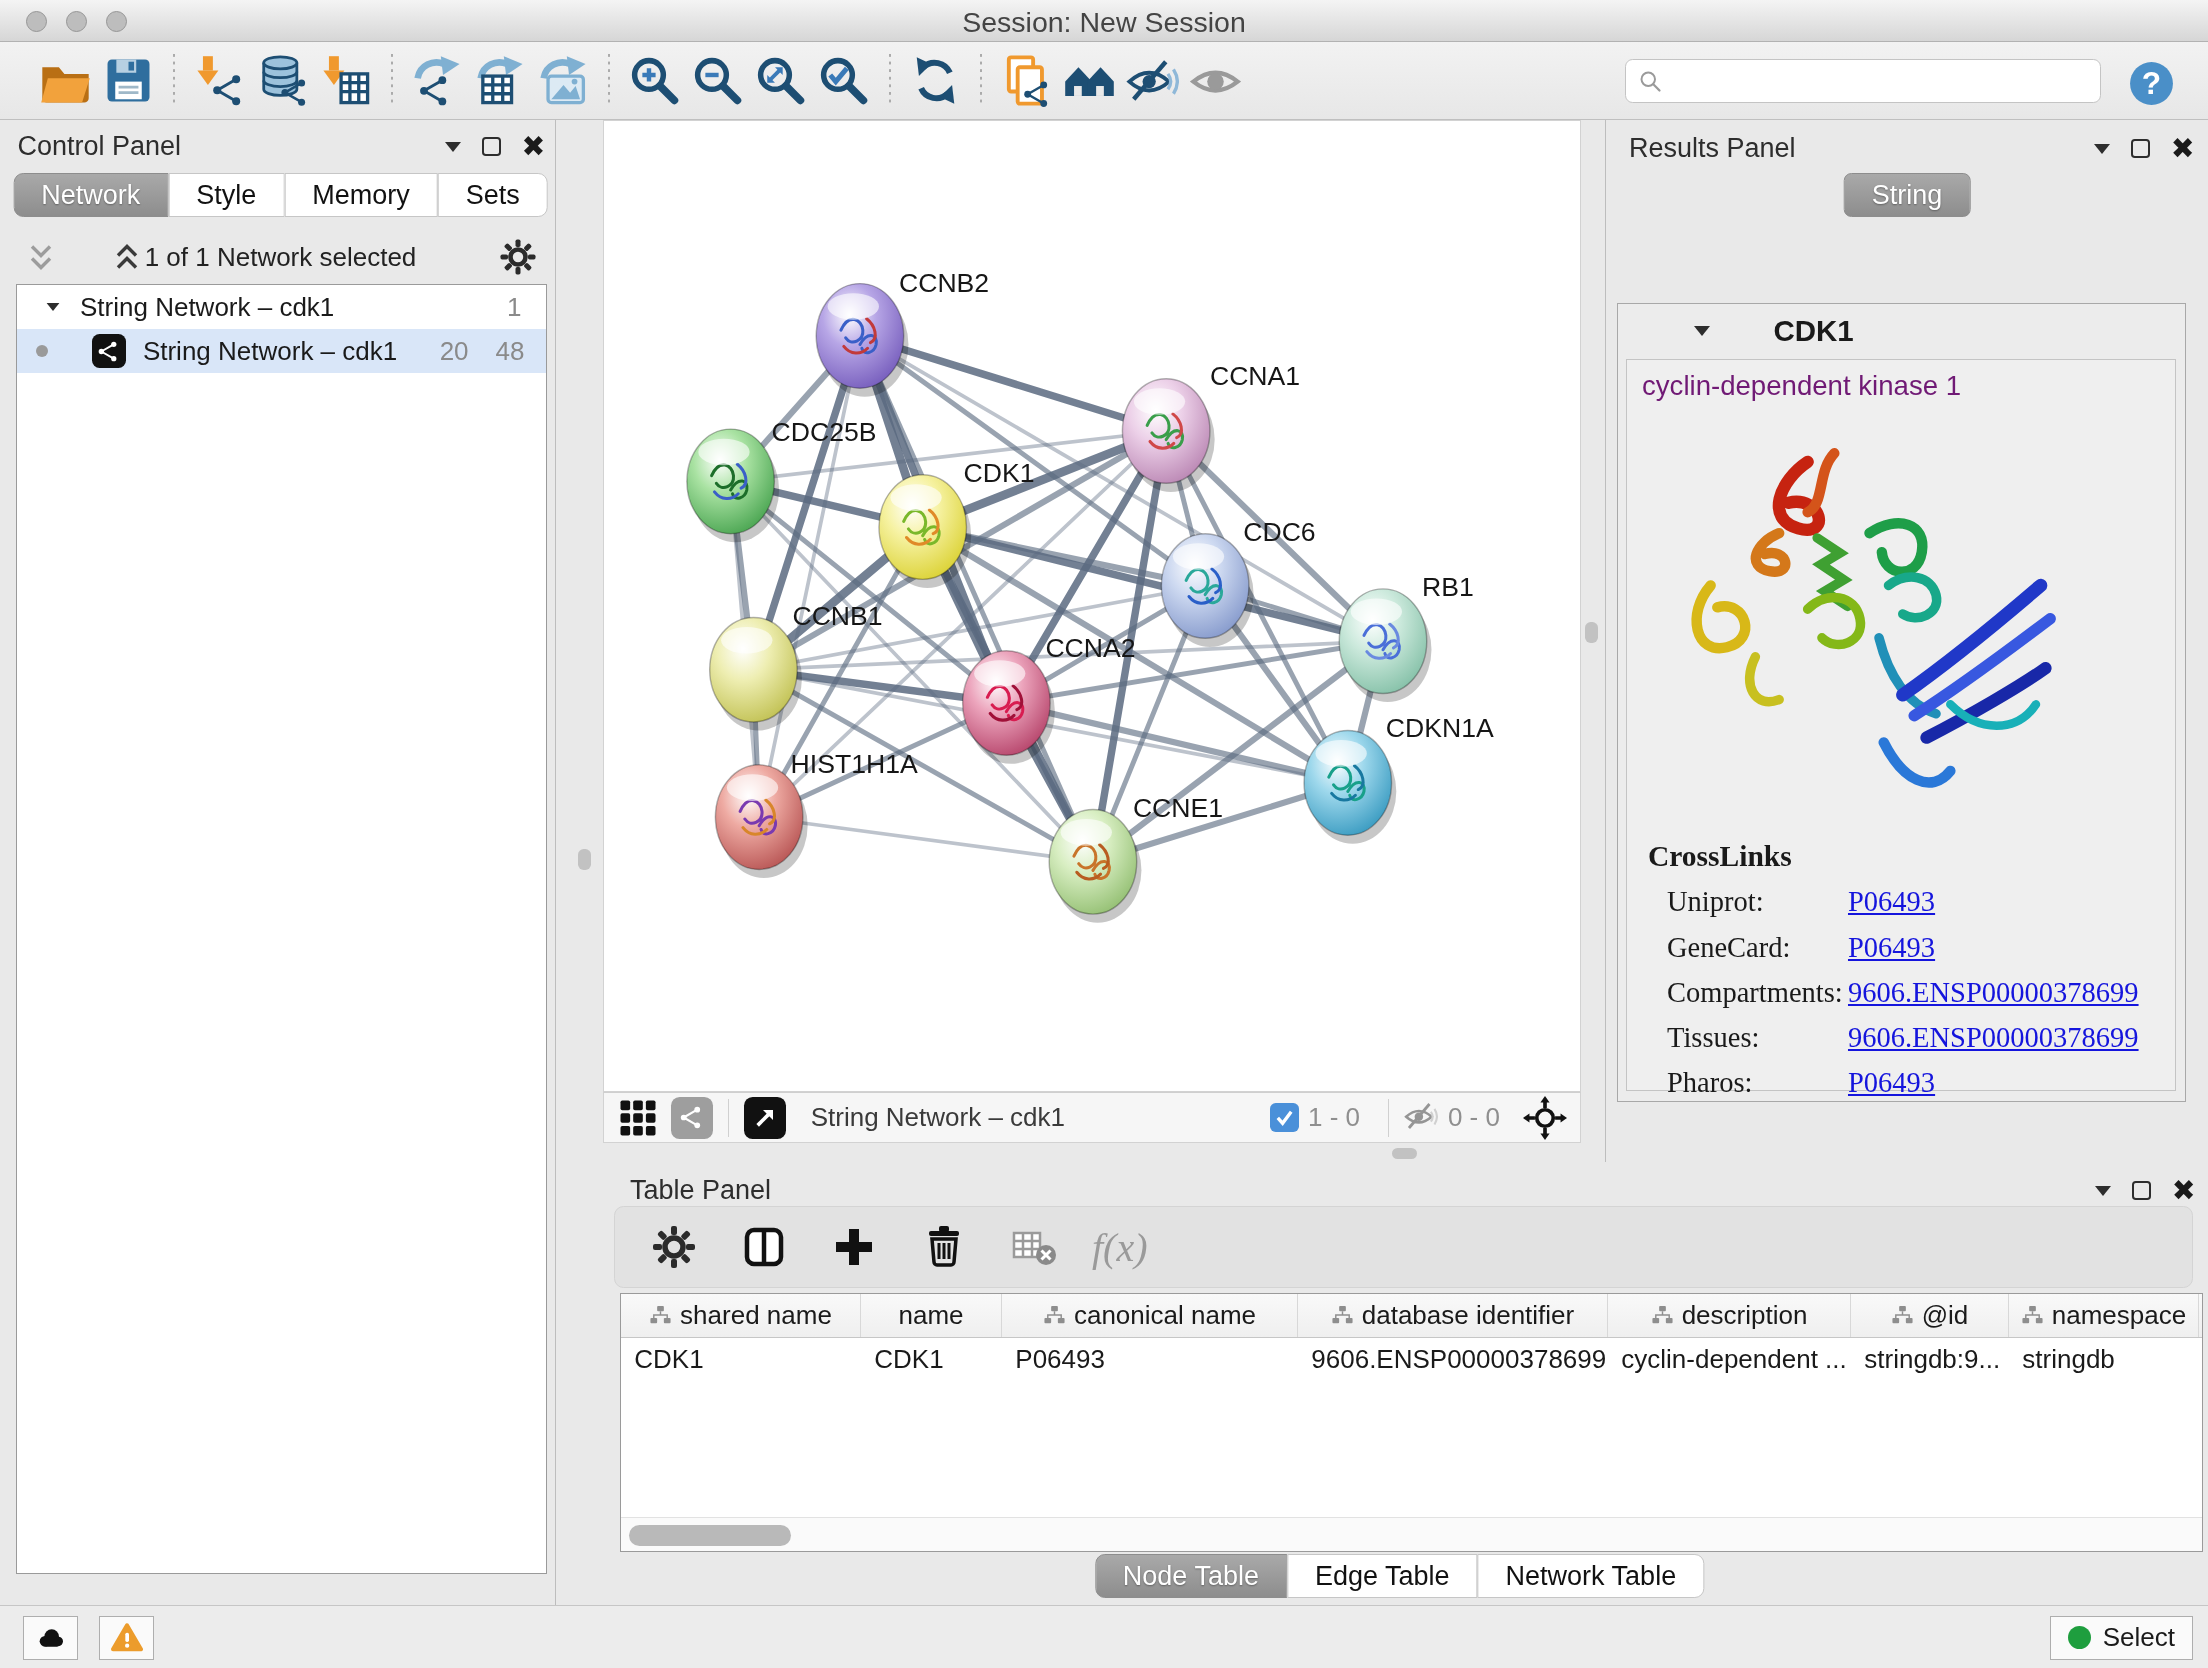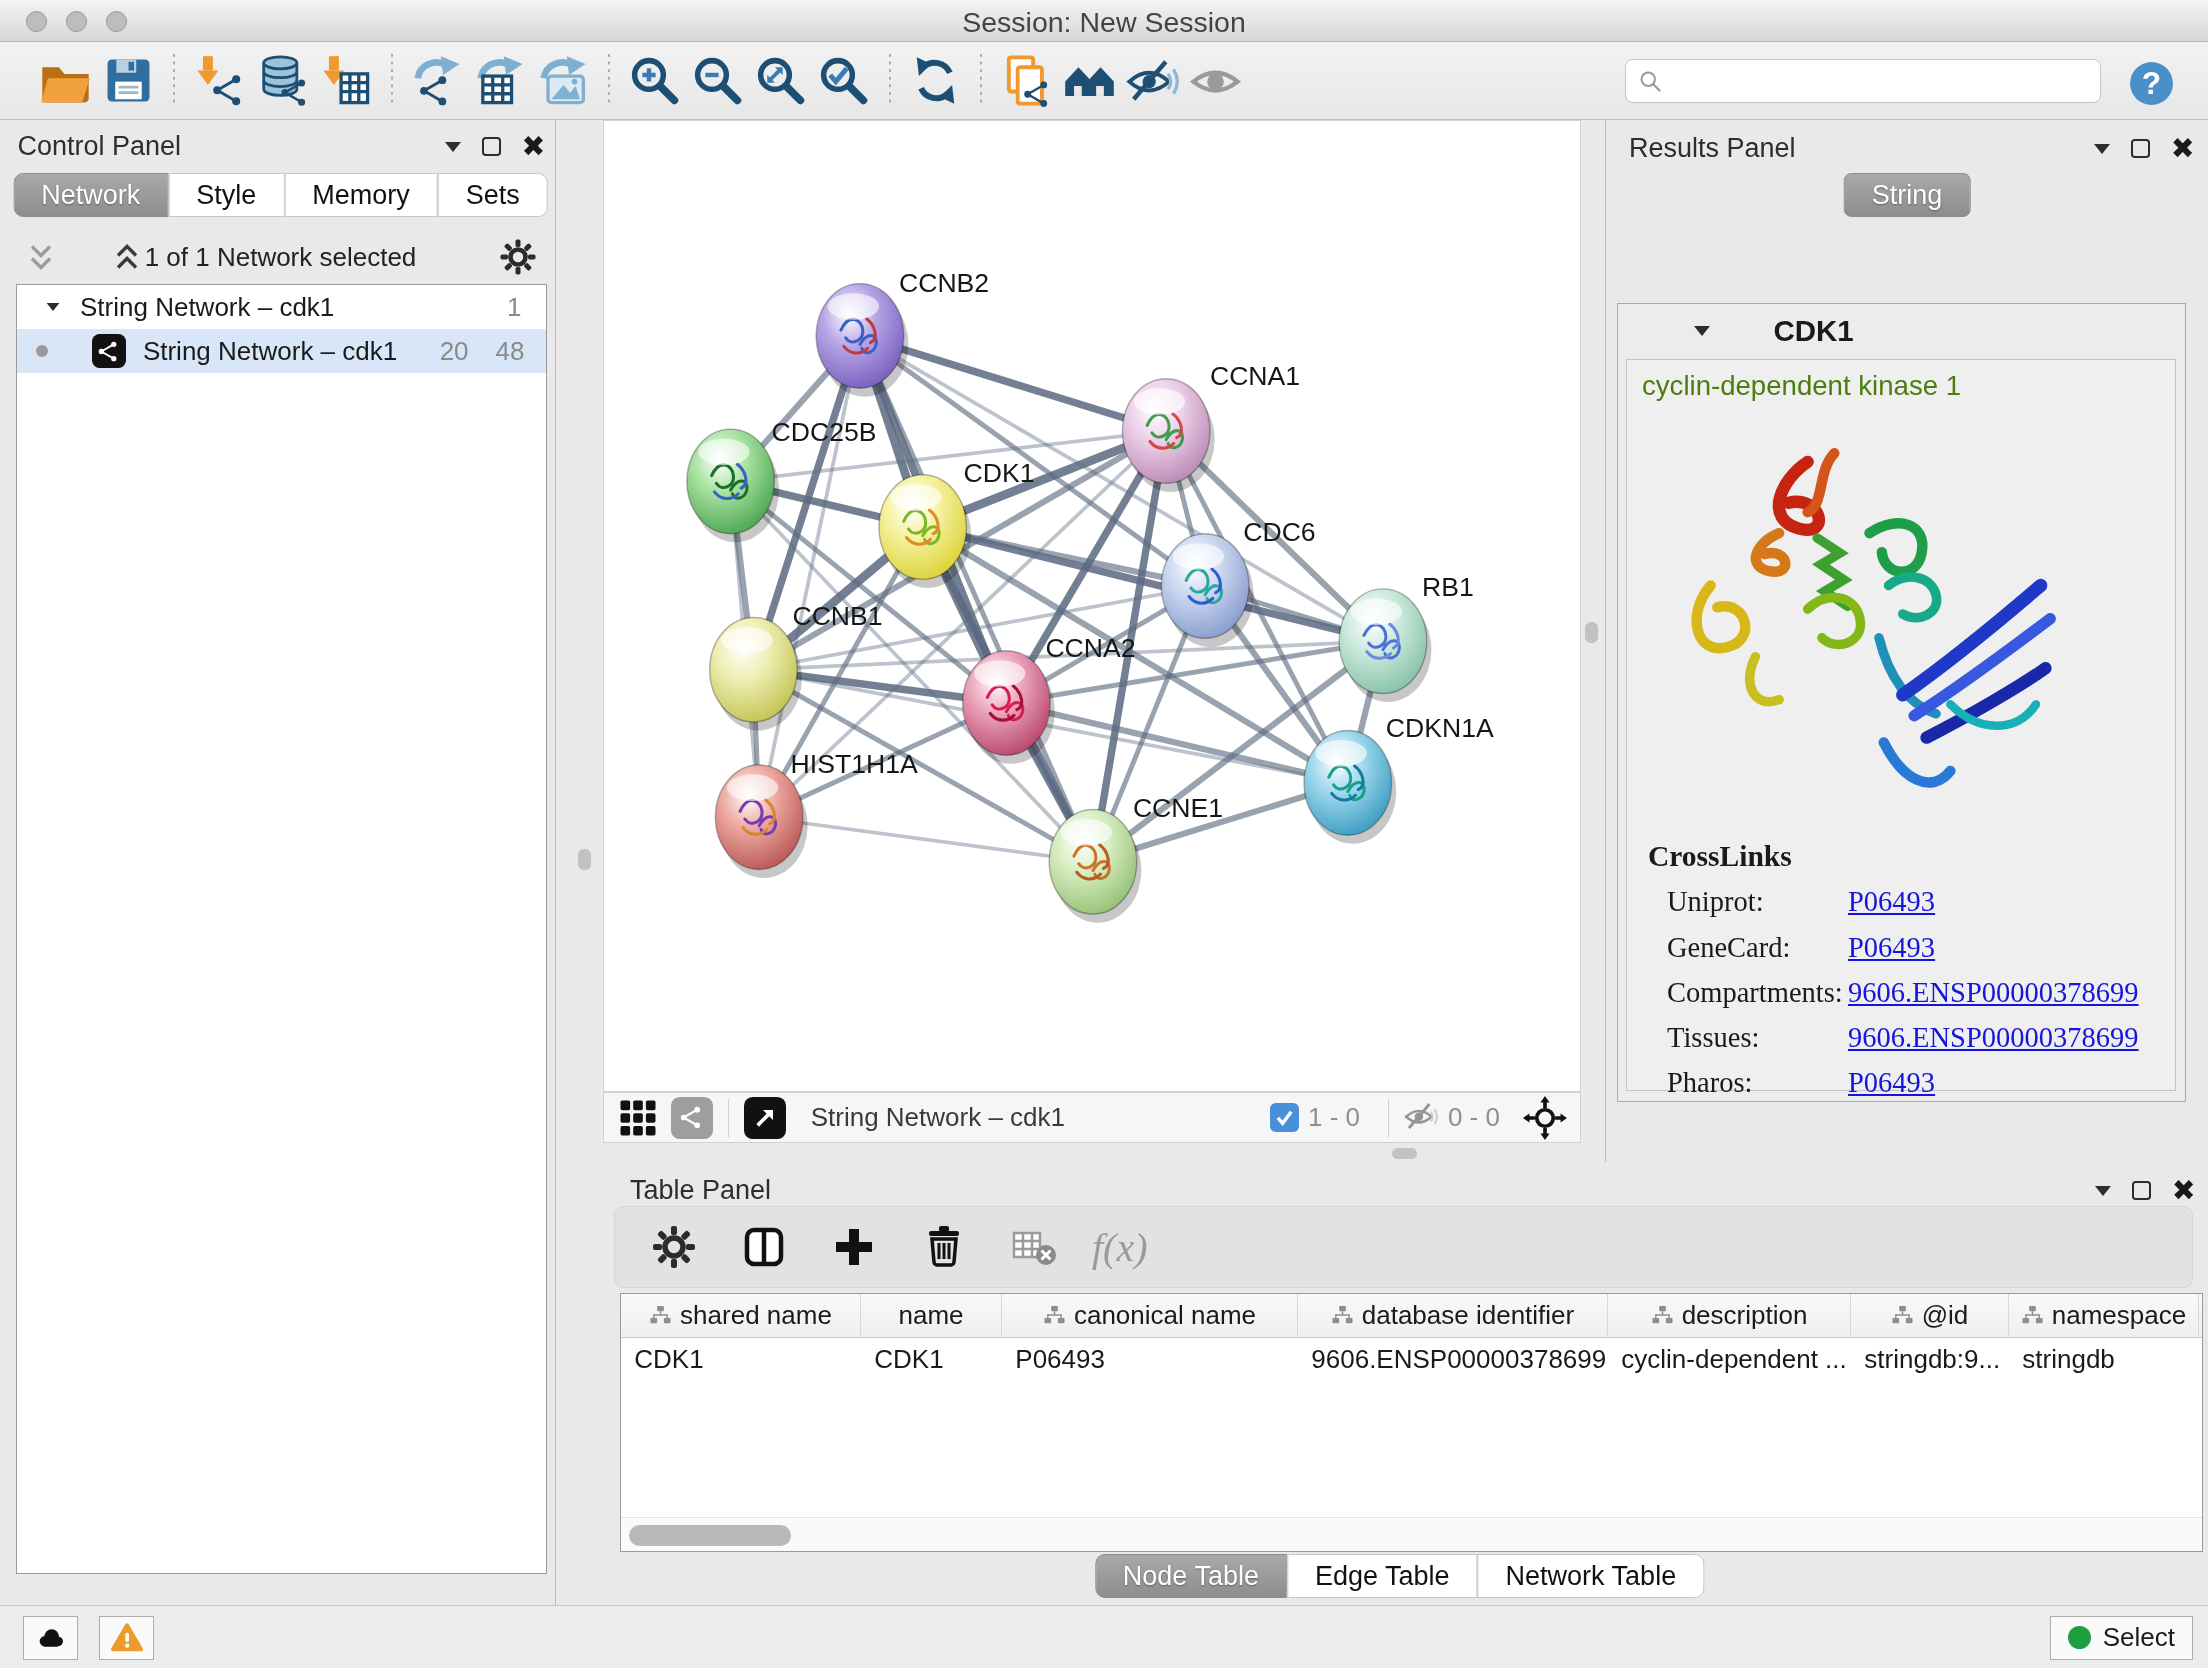--- a/index.html
+++ b/index.html
@@ -117,21 +117,21 @@
     padding:0 32px; font-size:27px; display:flex; align-items:center;
     box-shadow:0 1px 1.9px rgba(0,0,0,.12); }
   .rp-box2 { position:absolute; left:11.4px; top:183px; width:569px; height:799px;
     background:#ececec; border:1.9px solid #a8a8a8; }
   .rp-entry-head { position:absolute; left:0; top:0; width:100%; height:53px;
     display:flex; align-items:center; }
   .rp-entry-head .tri-down { margin-left:76px; }
   .rp-gene { font-size:29.5px; font-weight:bold; margin-left:63px; }
   .rp-inner { position:absolute; left:7.6px; top:55px; width:550px; height:732px;
     background:#efefef; border:1px solid #c4c4c4; }
-  .rp-desc { font-size:27.6px; padding:9.5px 0 0 15px; color:#4d7c0f; }
+  .rp-desc { font-size:27.6px; padding:9.5px 0 0 15px; color:#701a75; }
   .rp-protein { position:absolute; left:38px; top:59px; width:447px; height:409px; }
   .rp-cross { position:absolute; left:21px; top:480px; width:514px;
     font-family:"Liberation Serif","DejaVu Serif",serif; }
   .rp-cross-title { font-size:29.5px; font-weight:bold; }
   .cl-row { display:flex; margin-top:13.3px; font-size:28.5px; }
   .cl-lbl { width:200px; padding-left:19px; }
   .cl-val a, .cl-val { color:#1515dd; text-decoration:underline; }
 
   
   .table-panel { left:590px; top:1162px; width:1619px; height:443px; background:#e9e9e9; }

